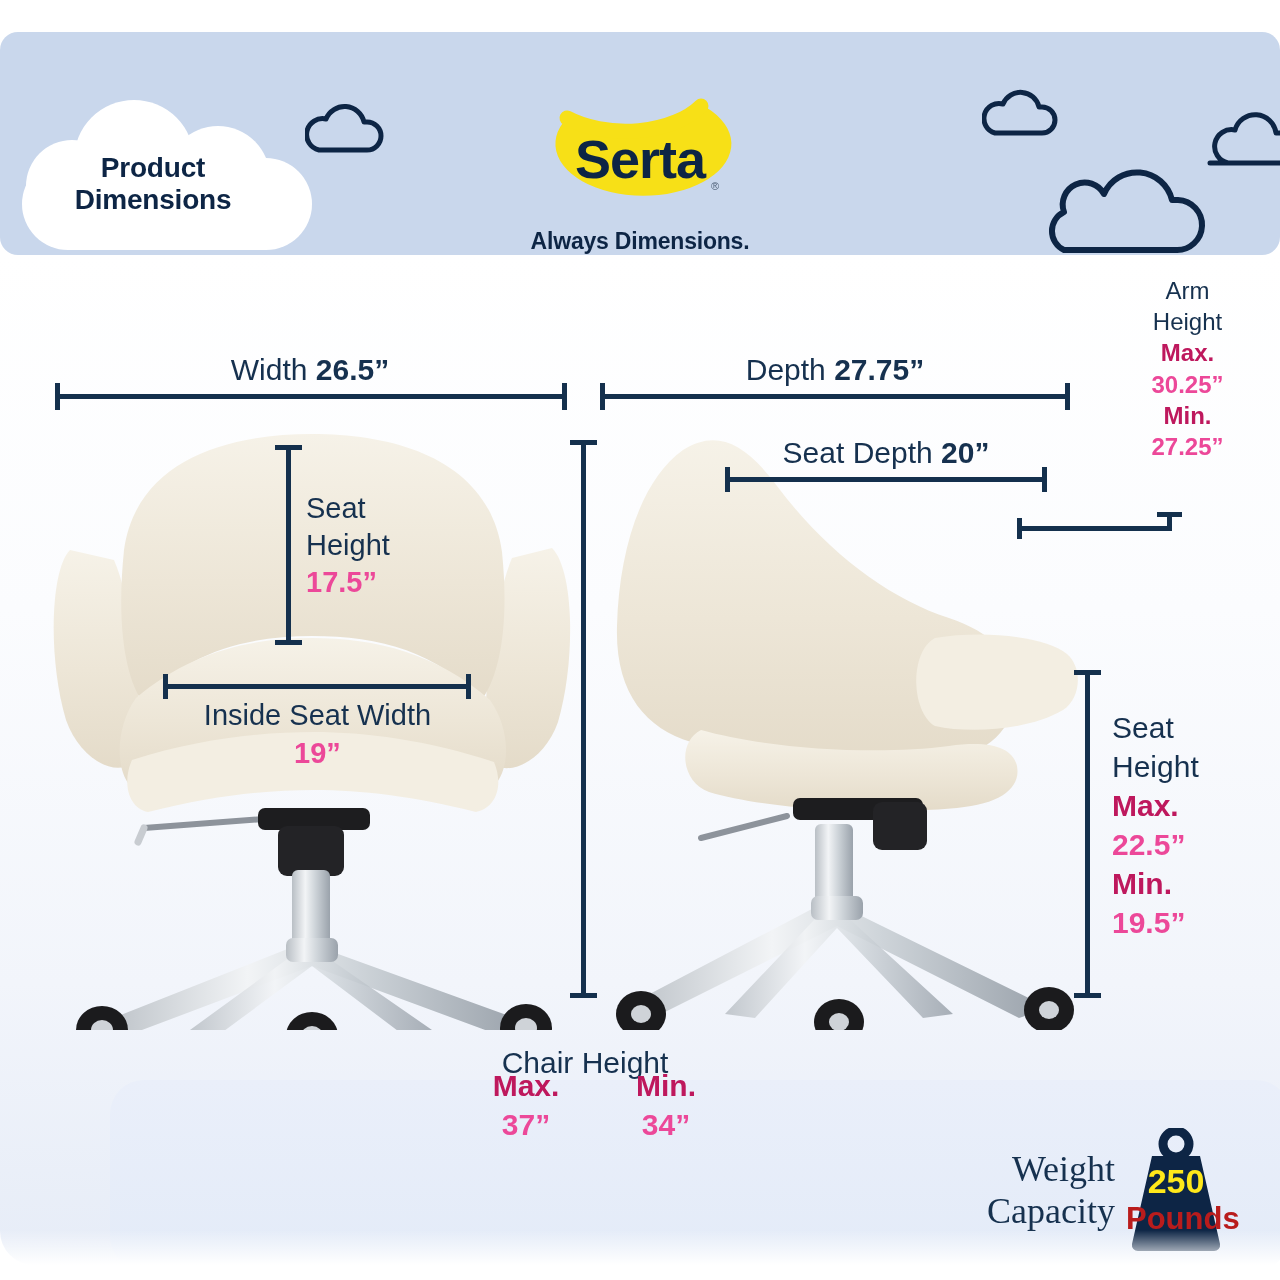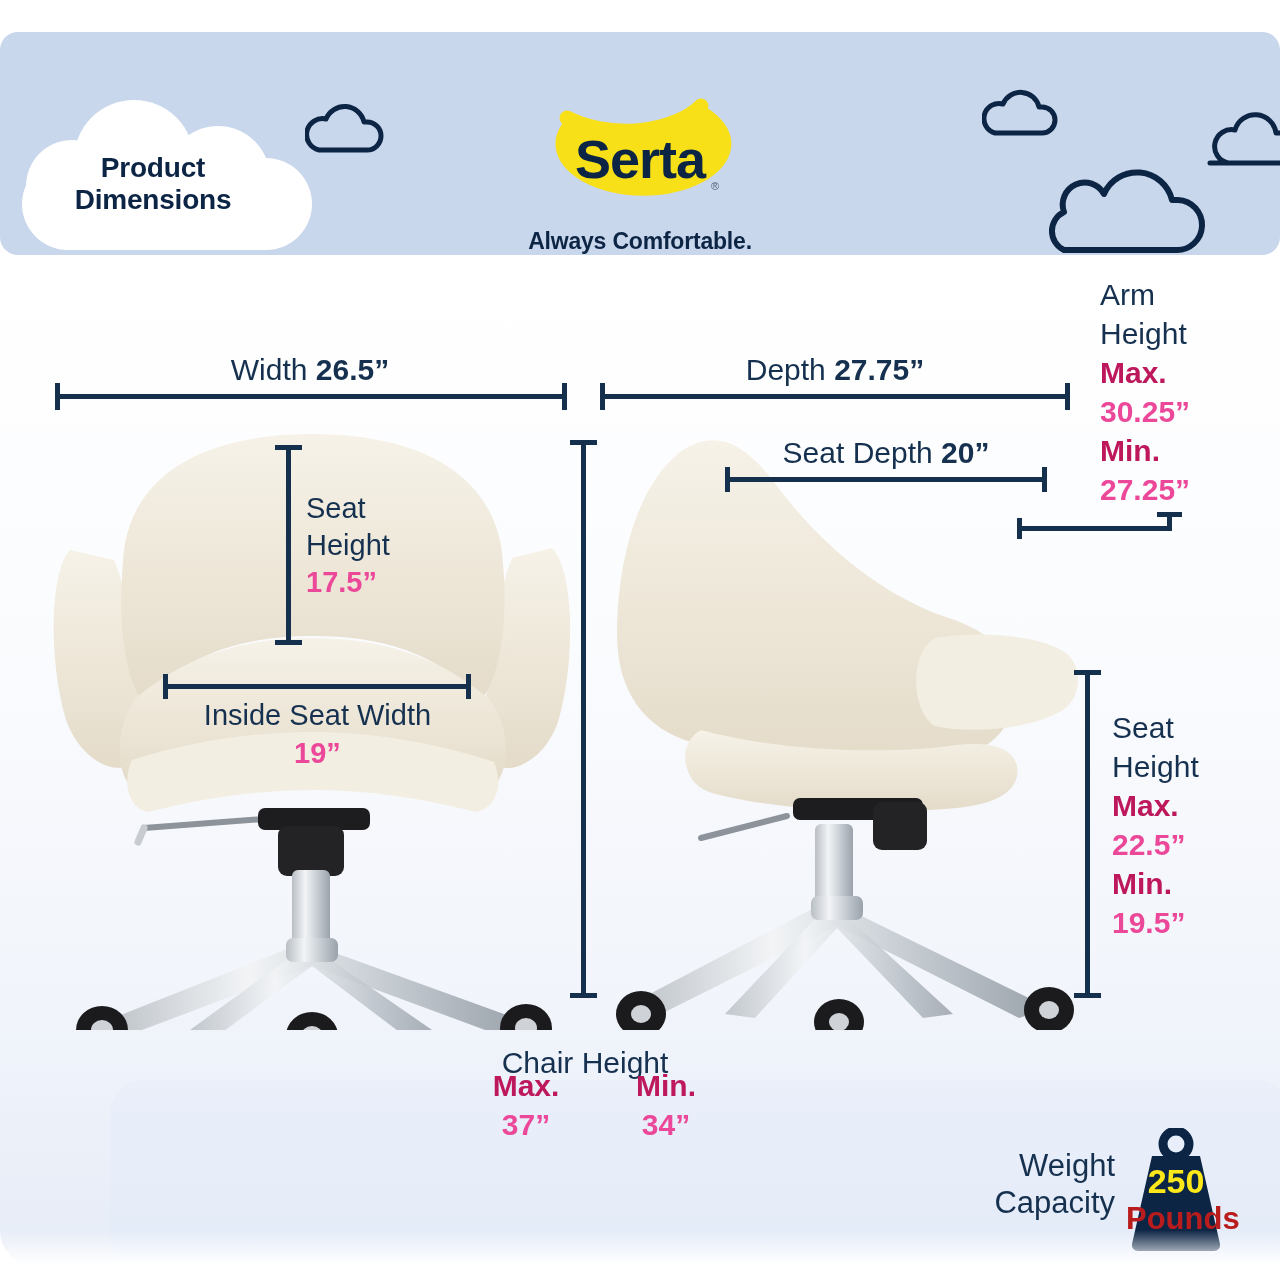--- a/index.html
+++ b/index.html
@@ -75,21 +75,21 @@
   .dim-line{ position:absolute; background:#14304d; }
   .tick{ position:absolute; background:#14304d; }
 
   
   .chair{ position:absolute; }
 
   
   .weight-wrap{ position:absolute; left:965px; top:1130px; width:260px; height:125px; }
   .weight-text{
     position:absolute; left:0; top:18px; width:150px; text-align:right;
-    font-size:31px; line-height:1.18; color:#16314f;
+    font-size:36px; line-height:1.18; color:#16314f;font-family:Liberation Serif, serif;
   }
   .weight-badge{ position:absolute; left:1128px; top:1128px; width:96px; height:124px; }
   .wb-num{
     position:absolute; left:1128px; top:1162px; width:96px; text-align:center;
     font-size:34px; font-weight:bold; color:#ffe81a;
   }
   .wb-unit{
     position:absolute; left:1126px; top:1201px; width:100px; text-align:center;
     font-size:31px; font-weight:bold; color:#b91c1c;
   }
@@ -130,21 +130,21 @@
       </div>
 
       <div class="logo-wrap">
         <svg class="logo-svg" width="270" height="135" viewBox="0 0 270 135">
           <path d="M195 14 A88 52 0 1 1 62 28 A88 52 0 0 0 195 14 Z" fill="#f7e017"></path>
           <path d="M62 28 A88 52 0 0 0 196 16" fill="none" stroke="#f7e017" stroke-width="15" stroke-linecap="round"></path>
         </svg>
         <div class="logo-word">Serta</div>
         <div class="logo-reg">®</div>
       </div>
-      <div class="tagline">Always Comfortable.</div>
+      <div class="tagline">Always Dimensions.</div>
     </div>
   </div>
 
   <svg class="chair" style="left:40px; top:430px;" width="545" height="600" viewBox="0 0 545 600">
     <defs>
       <linearGradient id="fleece" x1="0" y1="0" x2="0" y2="1">
         <stop offset="0%" stop-color="#f6f2e8"></stop>
         <stop offset="55%" stop-color="#ede6d7"></stop>
         <stop offset="100%" stop-color="#e4dbc9"></stop>
       </linearGradient>
@@ -262,21 +262,21 @@
   </div>
   <div class="lbl" style="left:452px; top:1066px; width:148px; text-align:center; font-size:30px; line-height:1.3;">
     <div class="red">Max.</div>
     <div class="navy-b">37”</div>
   </div>
   <div class="lbl" style="left:592px; top:1066px; width:148px; text-align:center; font-size:30px; line-height:1.3;">
     <div class="red">Min.</div>
     <div class="navy-b">34”</div>
   </div>
 
-  <div class="lbl" style="left:1100px; top:275px; width:175px; text-align:left; font-size:30px; line-height:1.3;">
+  <div class="lbl" style="left:1100px; top:275px; width:175px; text-align:center; font-size:24px; line-height:1.3;">
     <div>Arm</div>
     <div>Height</div>
     <div class="red">Max.</div>
     <div class="navy-b">30.25”</div>
     <div class="red">Min.</div>
     <div class="navy-b">27.25”</div>
   </div>
 
   <div class="dim-line" style="left:1017px; top:526px; width:155px; height:5px;"></div>
   <div class="tick" style="left:1017px; top:518px; width:5px; height:21px;"></div>

